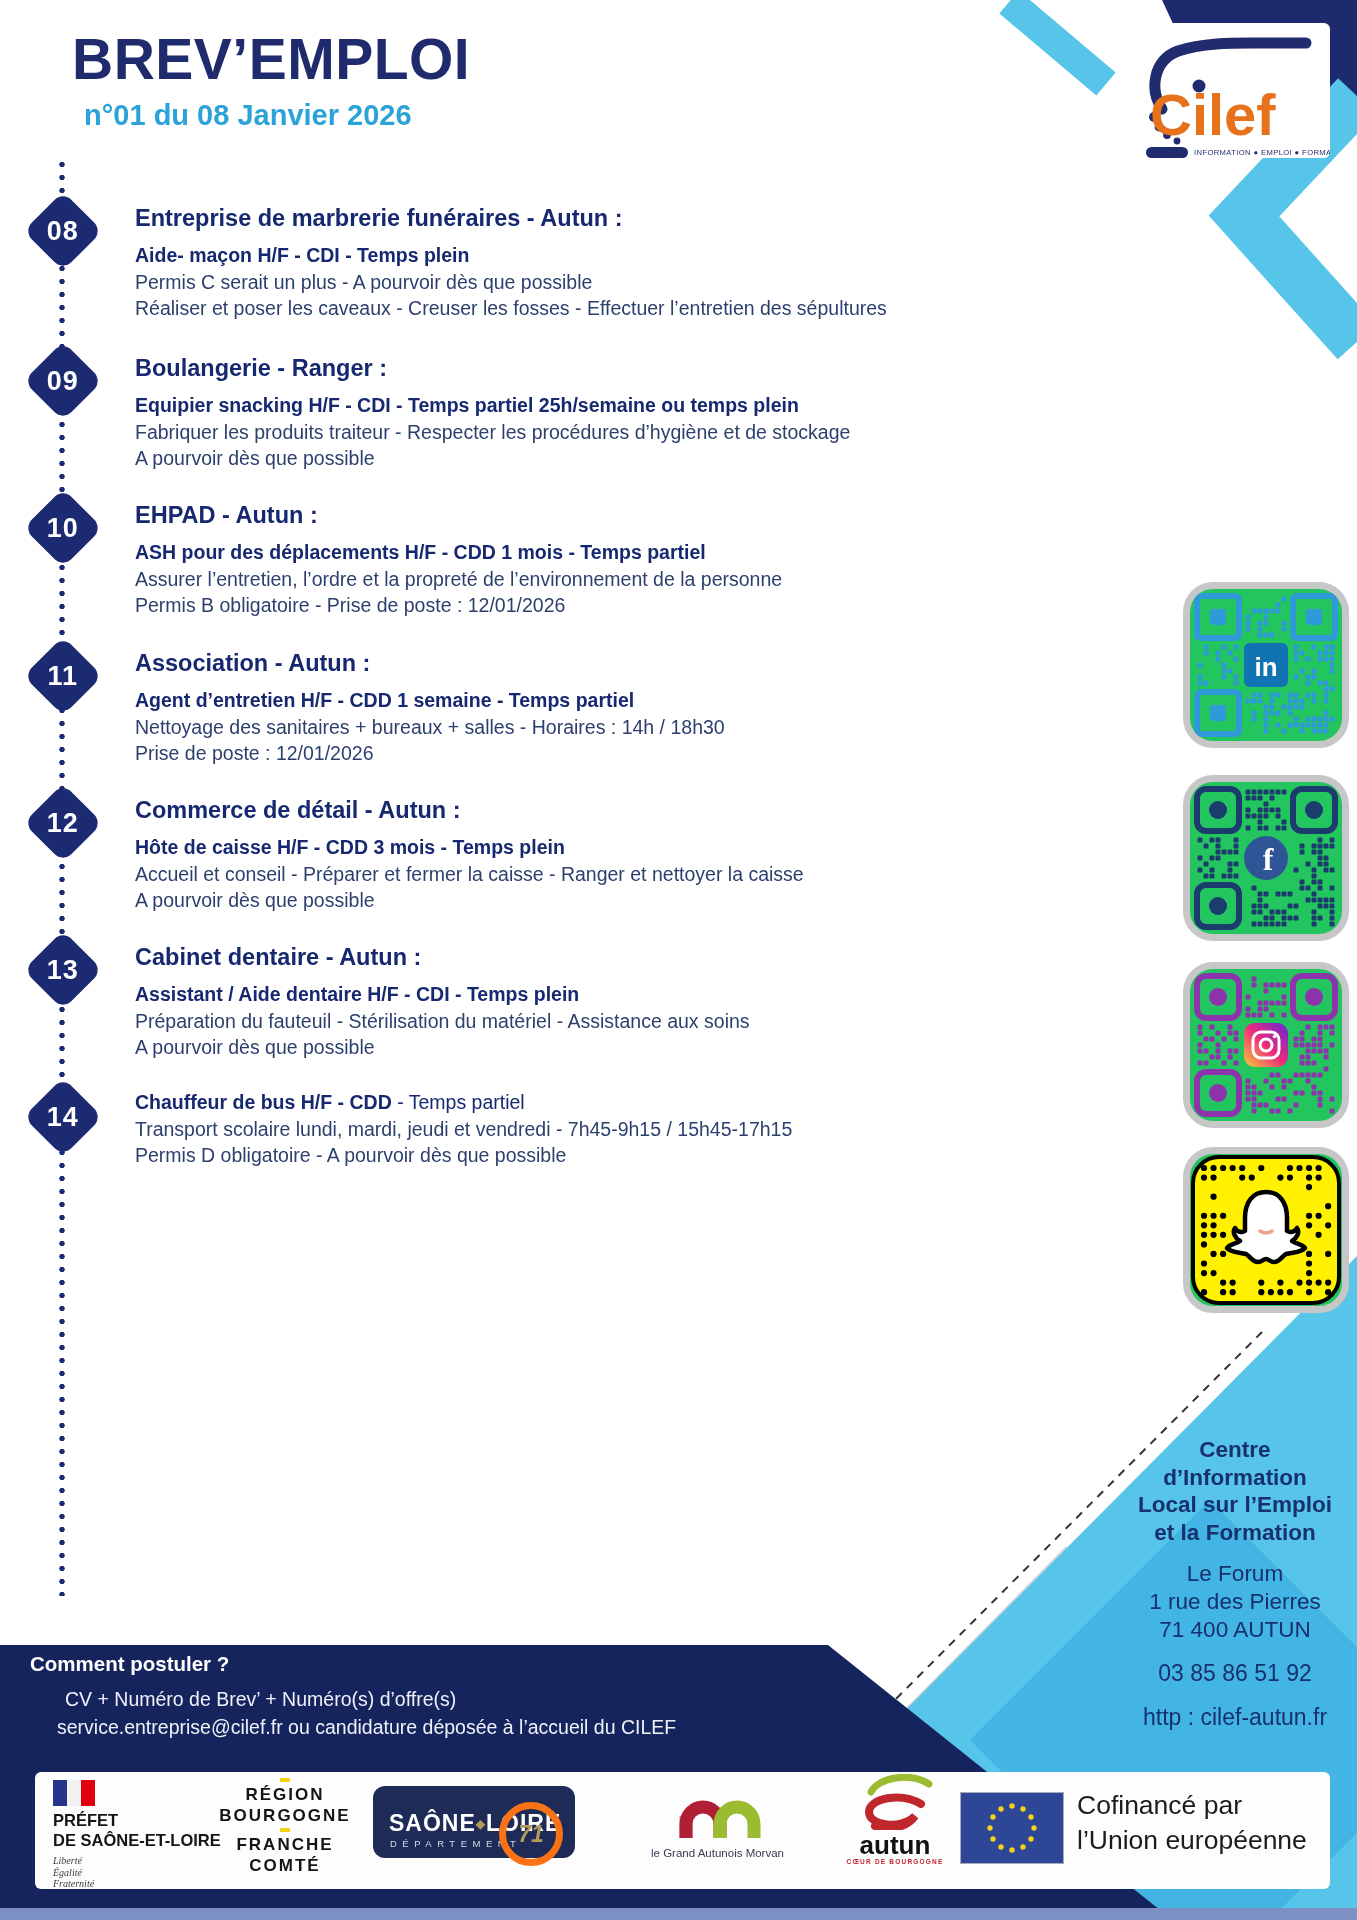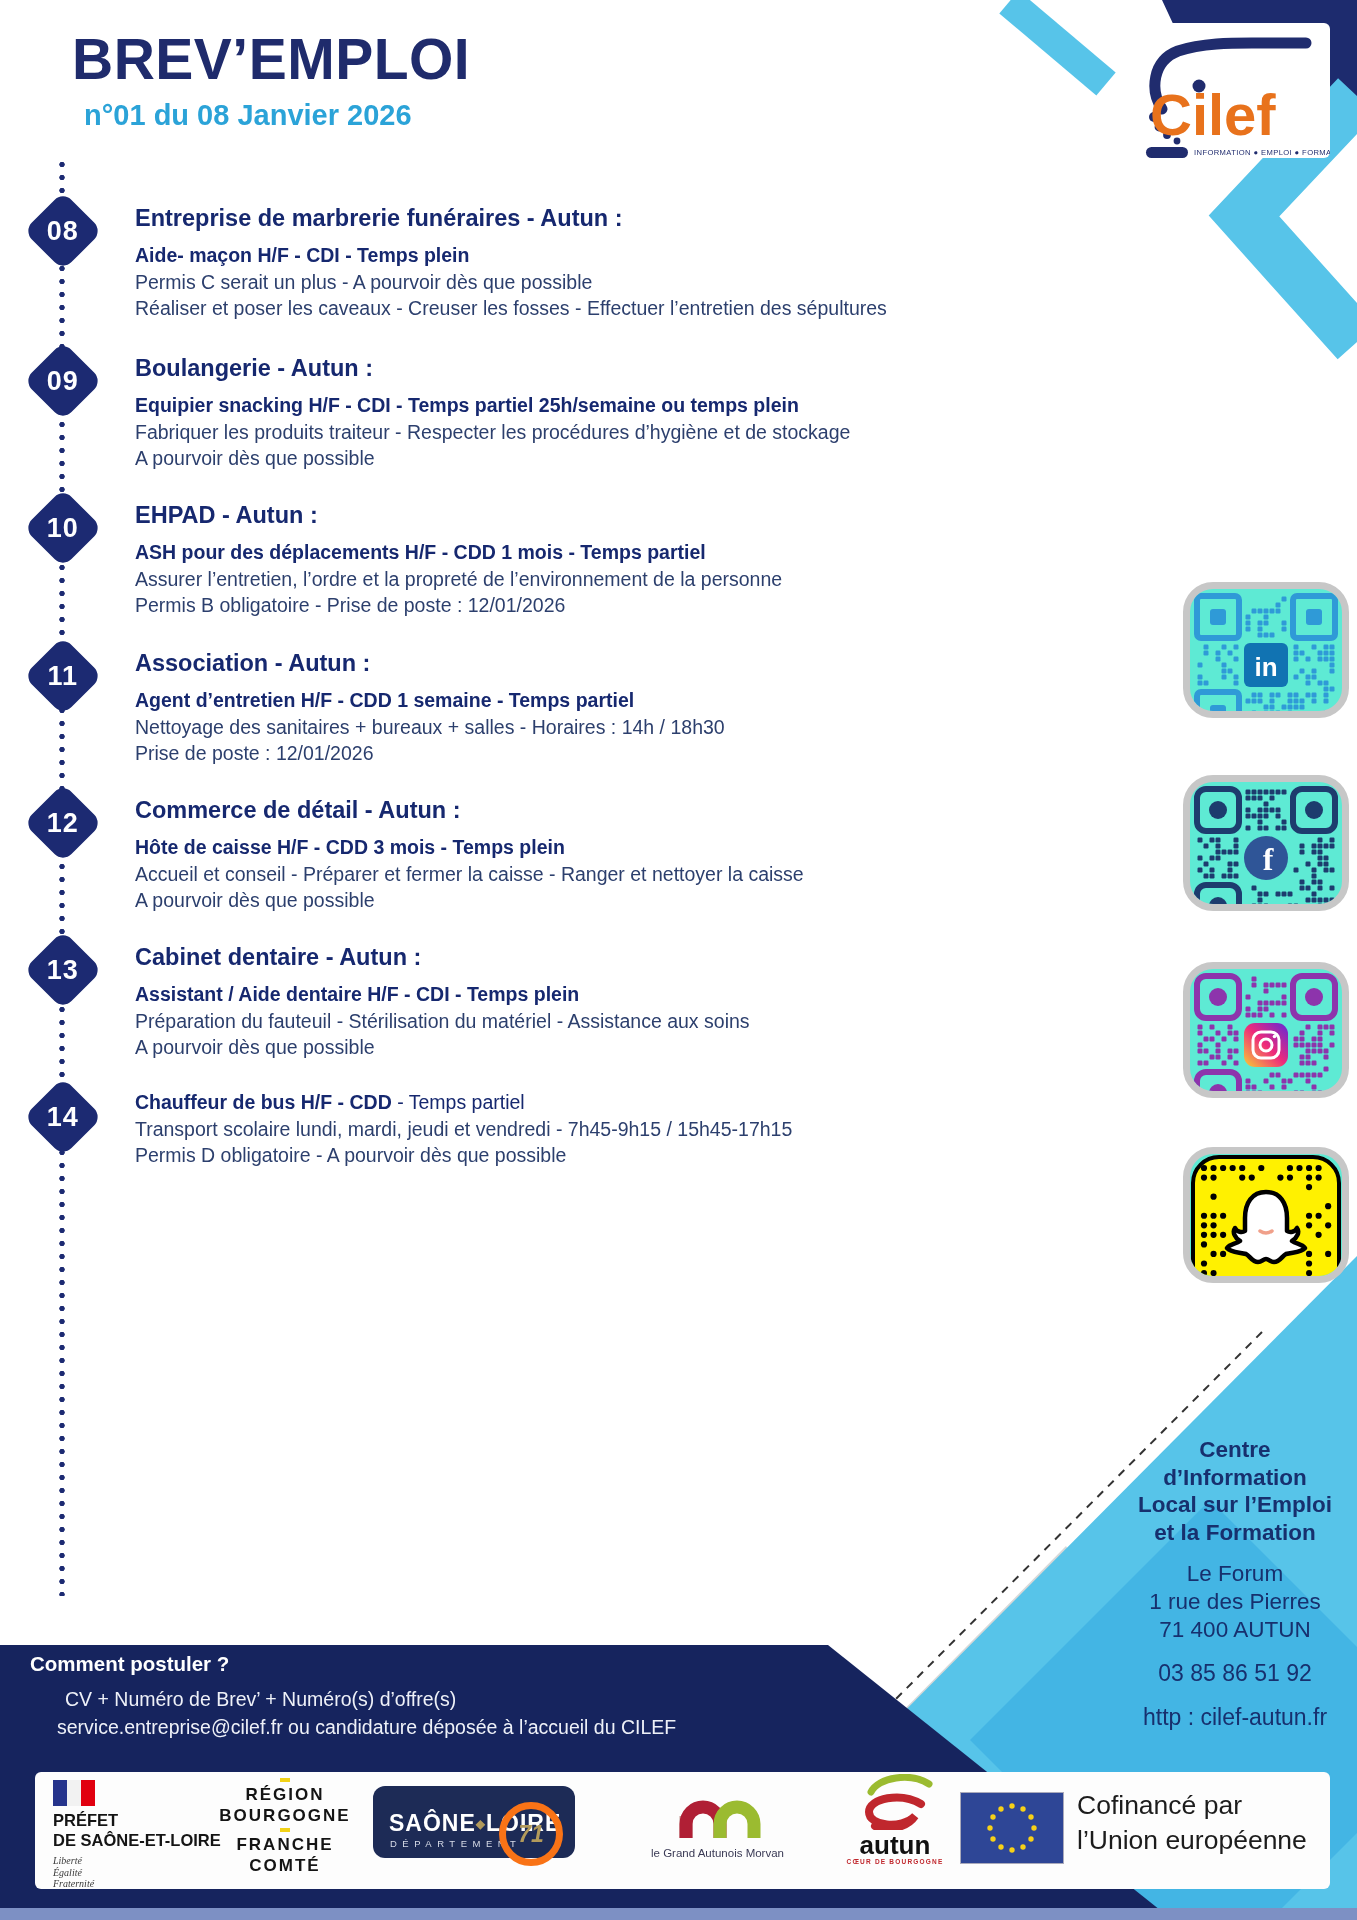--- a/index.html
+++ b/index.html
@@ -20,21 +20,21 @@
   .job{position:absolute;left:0;width:1130px;z-index:2;}
   .diamond{position:absolute;left:35px;top:-2px;width:56px;height:56px;background:#1c2a72;
     border-radius:12px;transform:rotate(45deg);display:flex;align-items:center;justify-content:center;}
   .dnum{transform:rotate(-45deg);color:#fff;font-weight:700;font-size:27px;letter-spacing:1px;}
   .job-text{margin-left:135px;padding-right:30px;}
   .jtitle{margin:0 0 12px 0;font-size:23.5px;font-weight:700;color:#16286f;}
   .jrole{margin:0 0 3px 0;font-size:19.5px;color:#16286f;}
   .rb{font-weight:700;}
   .jlines div{font-size:19.5px;color:#2c3f6d;line-height:25.5px;}
 
-  .qr-tile{position:absolute;left:1183px;width:166px;height:136px;background:#5eead4;
+  .qr-tile{position:absolute;left:1183px;width:166px;height:166px;background:#22c55e;
     border:7px solid #c7c7c7;border-radius:30px;box-sizing:border-box;z-index:2;overflow:hidden;}
   .qr-tile svg{display:block;}
 
   .contact{left:1100px;width:270px;text-align:center;color:#17306e;}
   .c-org{top:1436px;font-weight:700;font-size:22.5px;line-height:27.5px;}
   .c-addr{top:1560px;font-size:22.5px;line-height:28px;}
   .c-phone{top:1660px;font-size:23px;}
   .c-site{top:1704px;font-size:23px;}
 
   .apply-head{left:30px;top:1652px;font-size:20.5px;font-weight:700;color:#ffffff;}
@@ -125,21 +125,21 @@
             <div>Réaliser et poser les caveaux - Creuser les fosses - Effectuer l’entretien des sépultures</div>
           </div>
       </div>
     </div>
 
     <div class="job" style="top: 355px;">
       <div class="diamond">
           <span class="dnum">09</span>
         </div>
       <div class="job-text">
-        <h3 class="jtitle">Boulangerie - Autun :</h3>
+        <h3 class="jtitle">Boulangerie - Ranger :</h3>
         <p class="jrole"><span class="rb">Equipier snacking H/F - CDI - Temps partiel 25h/semaine ou temps plein</span><span class="rr"></span></p>
         <div class="jlines">
             <div>Fabriquer les produits traiteur - Respecter les procédures d’hygiène et de stockage</div>
             <div>A pourvoir dès que possible</div>
           </div>
       </div>
     </div>
 
     <div class="job" style="top: 502px;">
       <div class="diamond">

